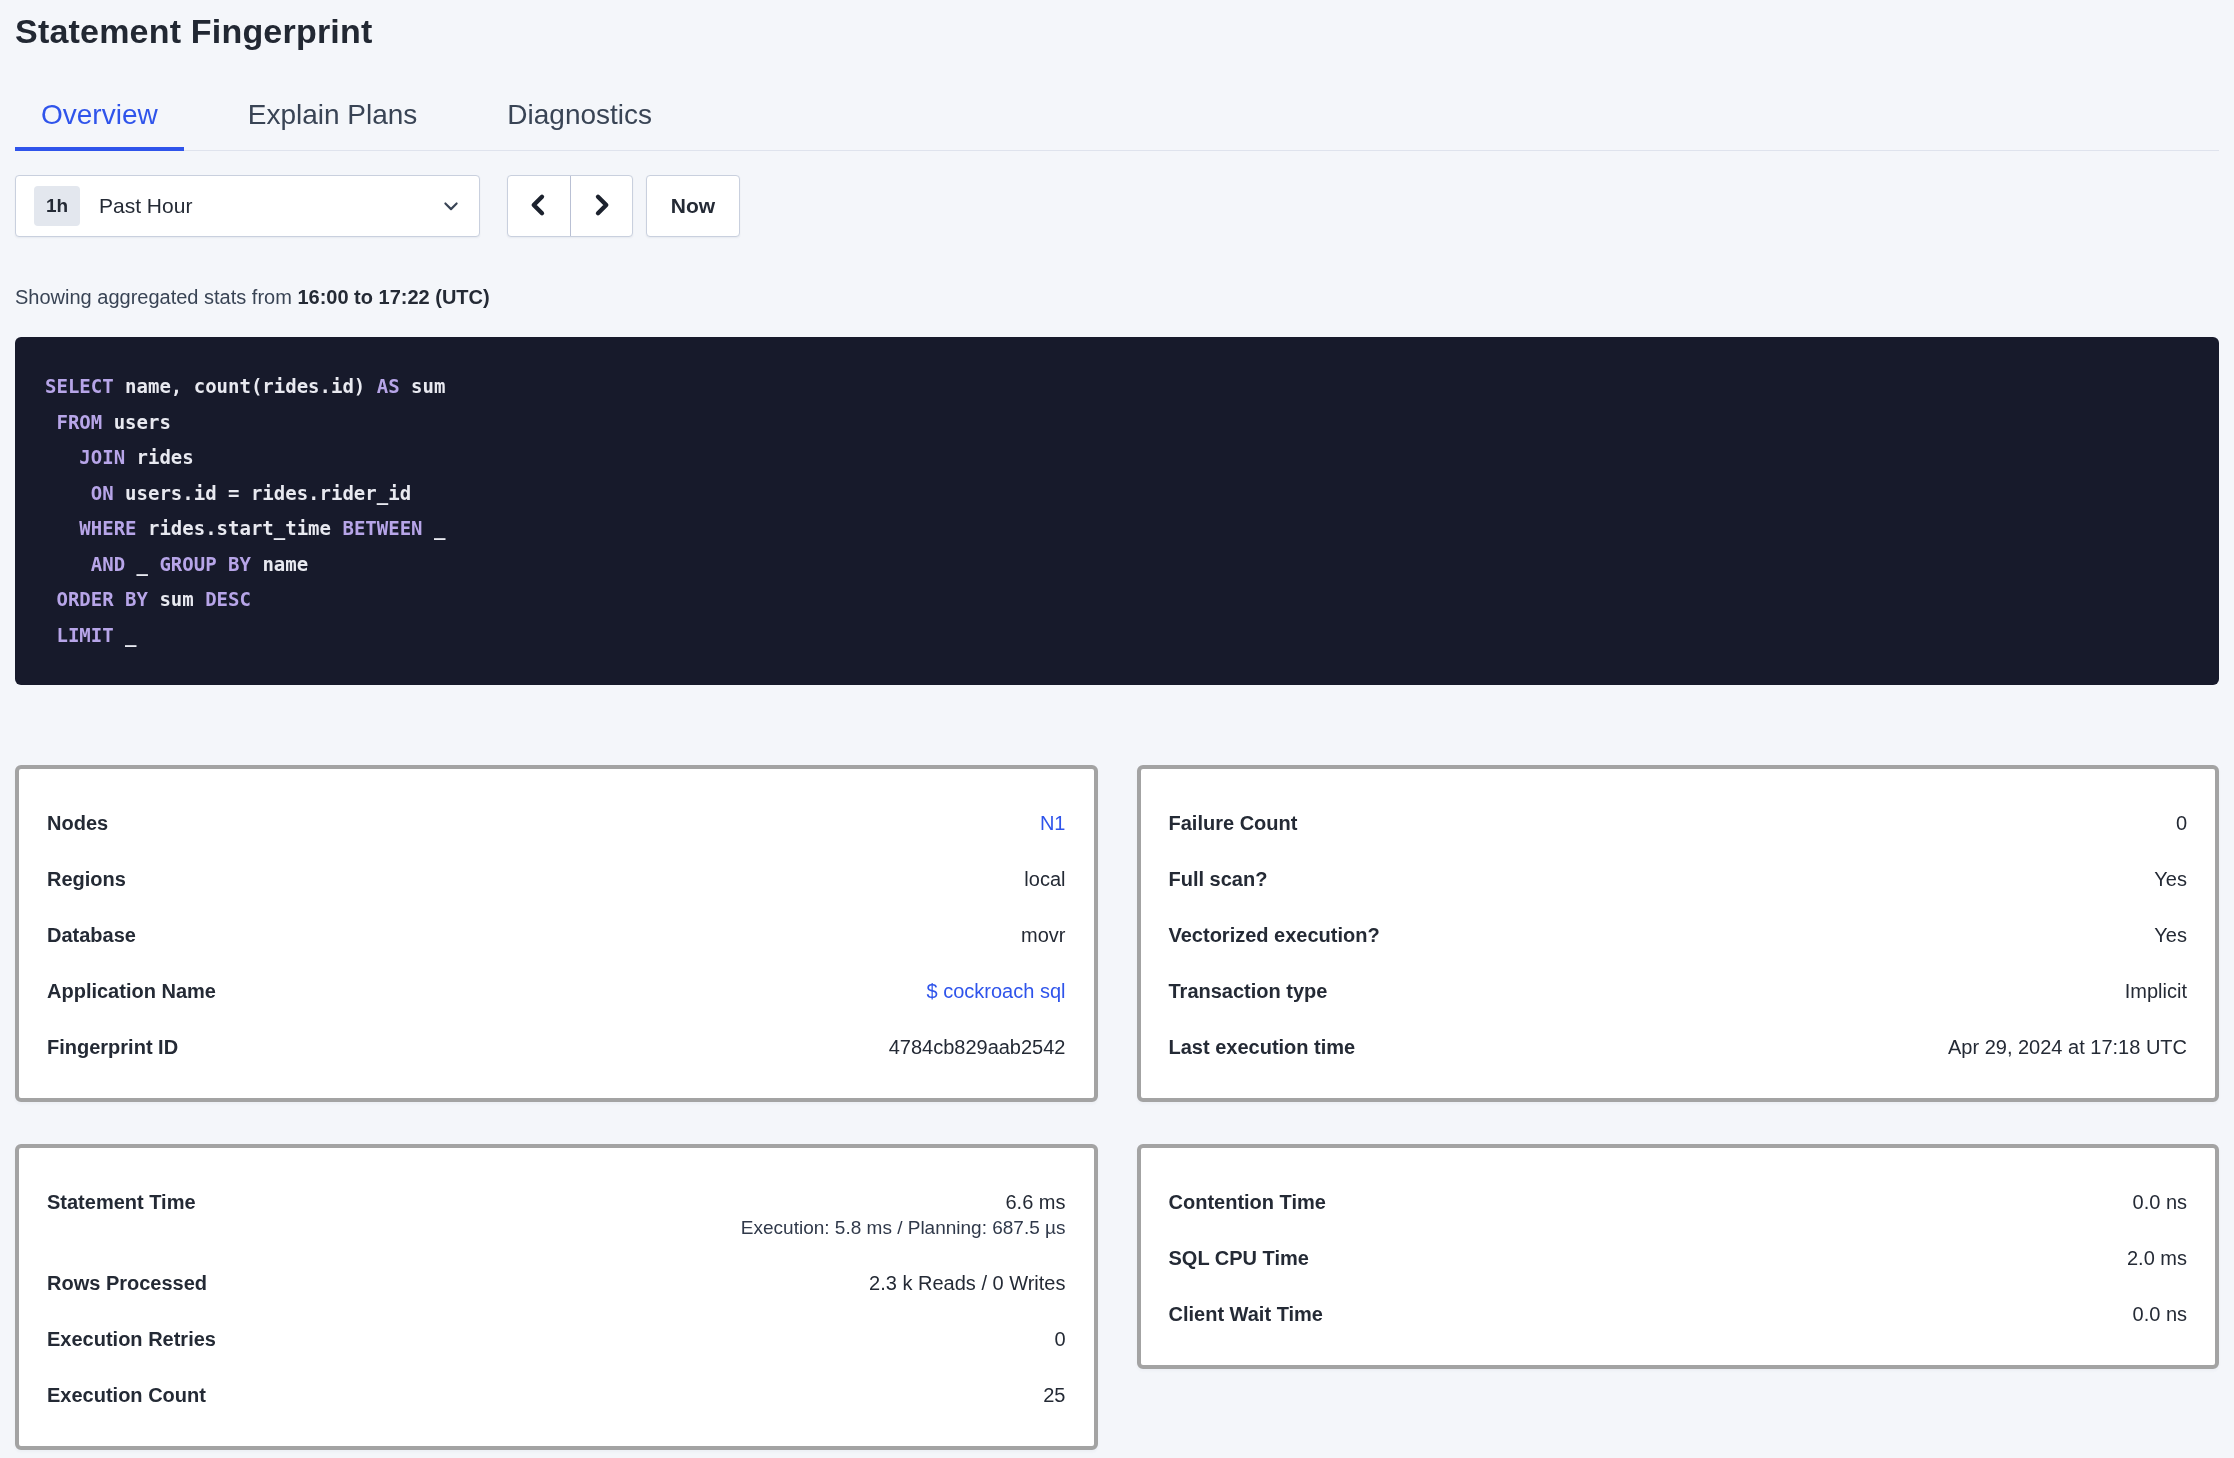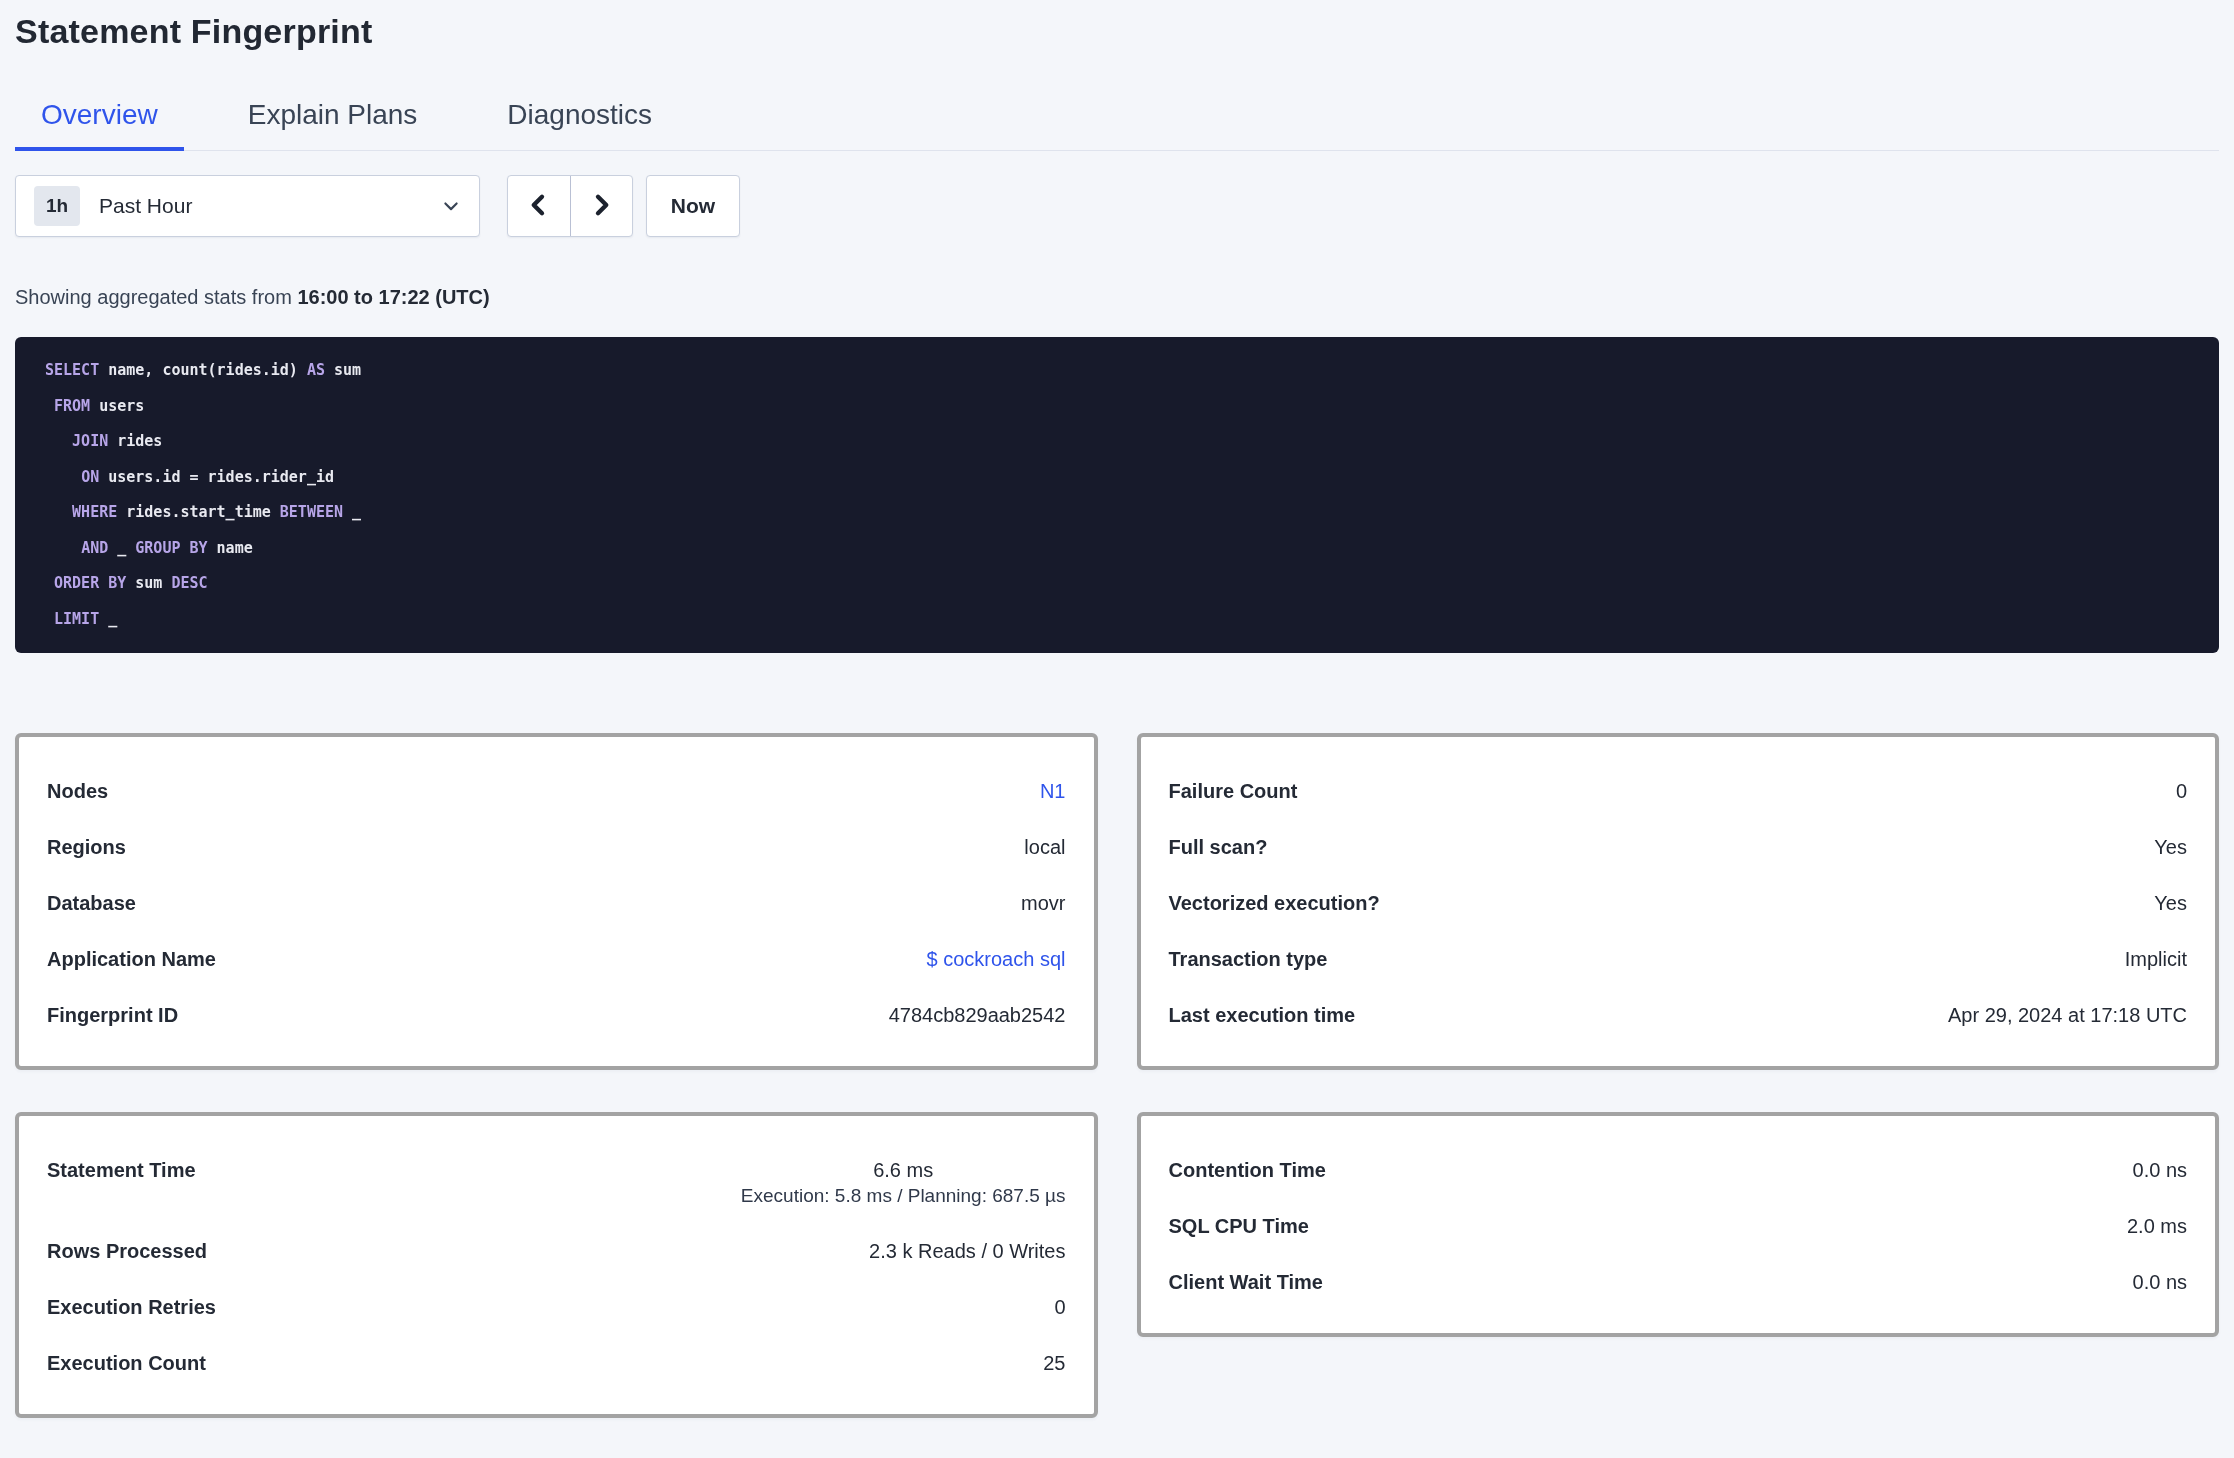--- a/index.html
+++ b/index.html
@@ -112,23 +112,23 @@
     line-height:28px;
     color:#394455;
   }
   .stats-line b { color:#242a35; font-weight:700; }
 
   
   .sql-box {
     margin-top:26px;
     background:#171a2b;
     border-radius:6px;
-    padding:16px 30px;
+    padding:32px 30px;
     font-family:"DejaVu Sans Mono","Liberation Mono",monospace;
-    font-size:15px;
+    font-size:19px;
     font-weight:700;
     line-height:35.5px;
     color:#e8e9f0;
     white-space:pre;
   }
   .sql-line span.kw { color:#b7a5e8; }
 
   
   .cards-grid {
     margin-top:80px;
@@ -148,21 +148,21 @@
   .kv-row {
     display:flex;
     justify-content:space-between;
     align-items:flex-start;
     margin-bottom:35px;
     font-size:20px;
     line-height:21px;
   }
   .kv-row:last-child { margin-bottom:0; }
   .kv-label { font-weight:700; color:#242a35; }
-  .kv-valwrap { text-align:center; }
+  .kv-valwrap { text-align:right; }
   .kv-value { font-weight:400; color:#242a35; }
   .kv-value.link { color:#2f54eb; cursor:pointer; }
   .kv-sub {
     display:block;
     margin-top:4px;
     font-size:19px;
     font-weight:400;
     color:#30394a;
   }
 </style>

